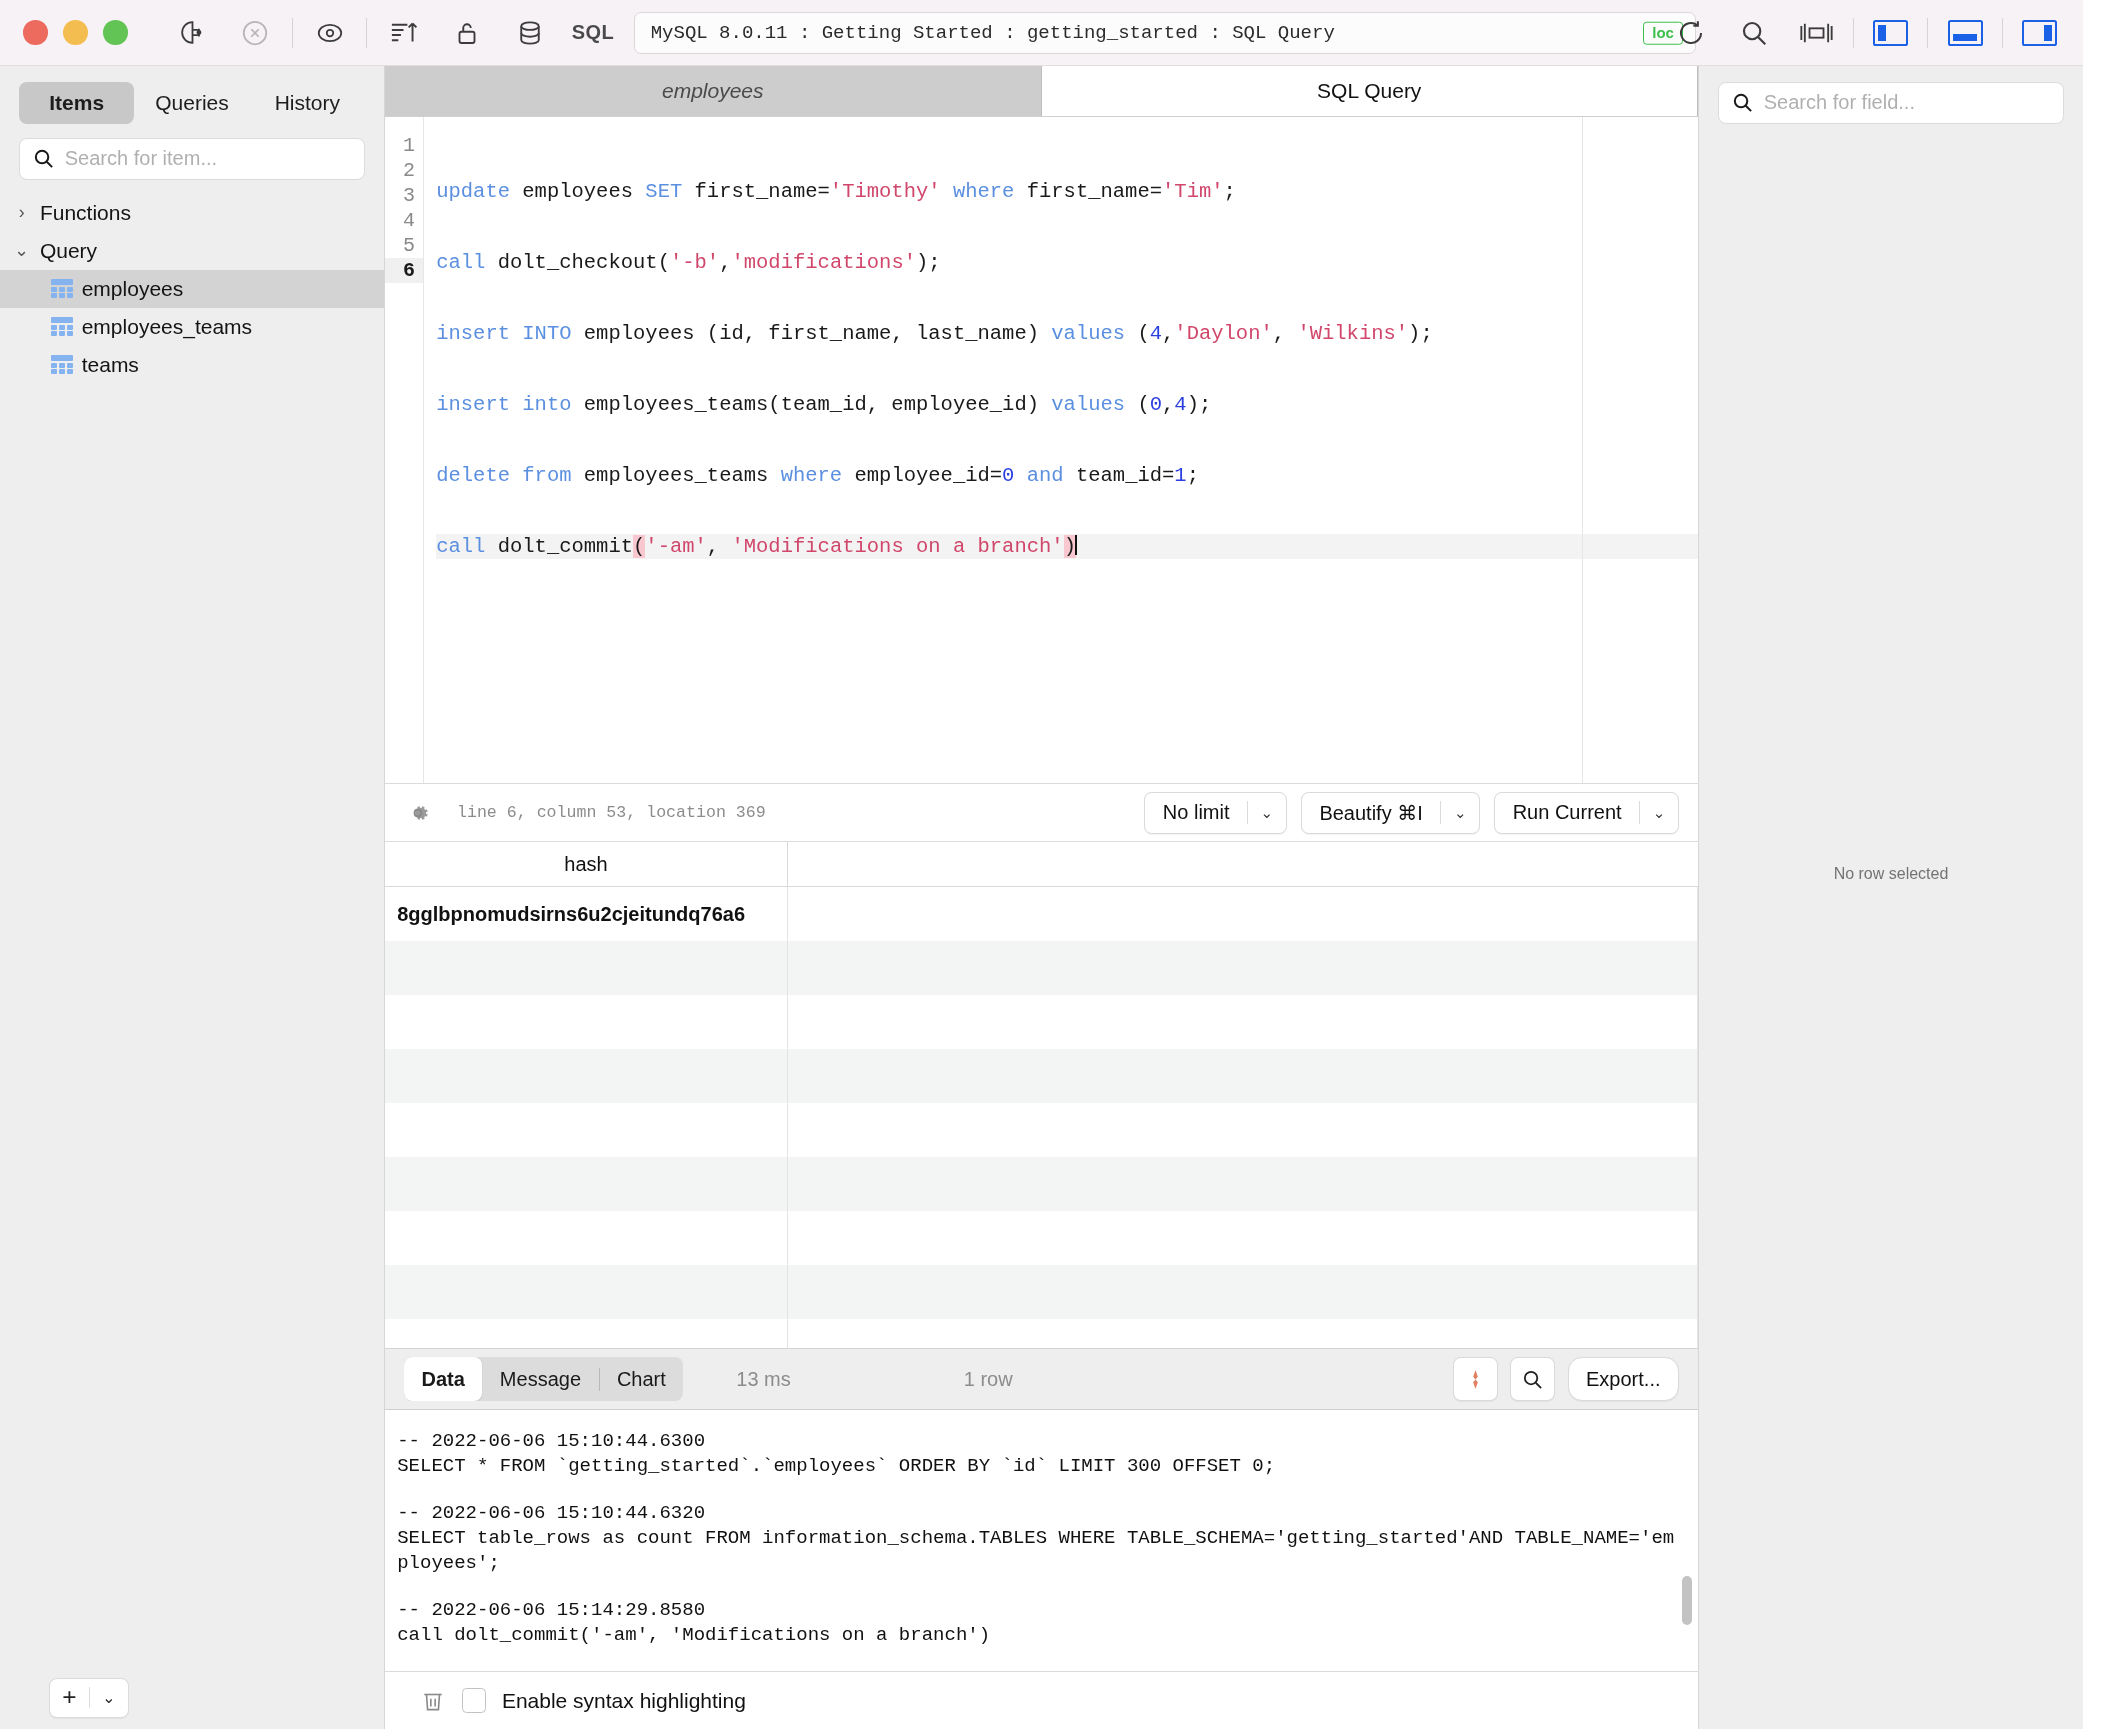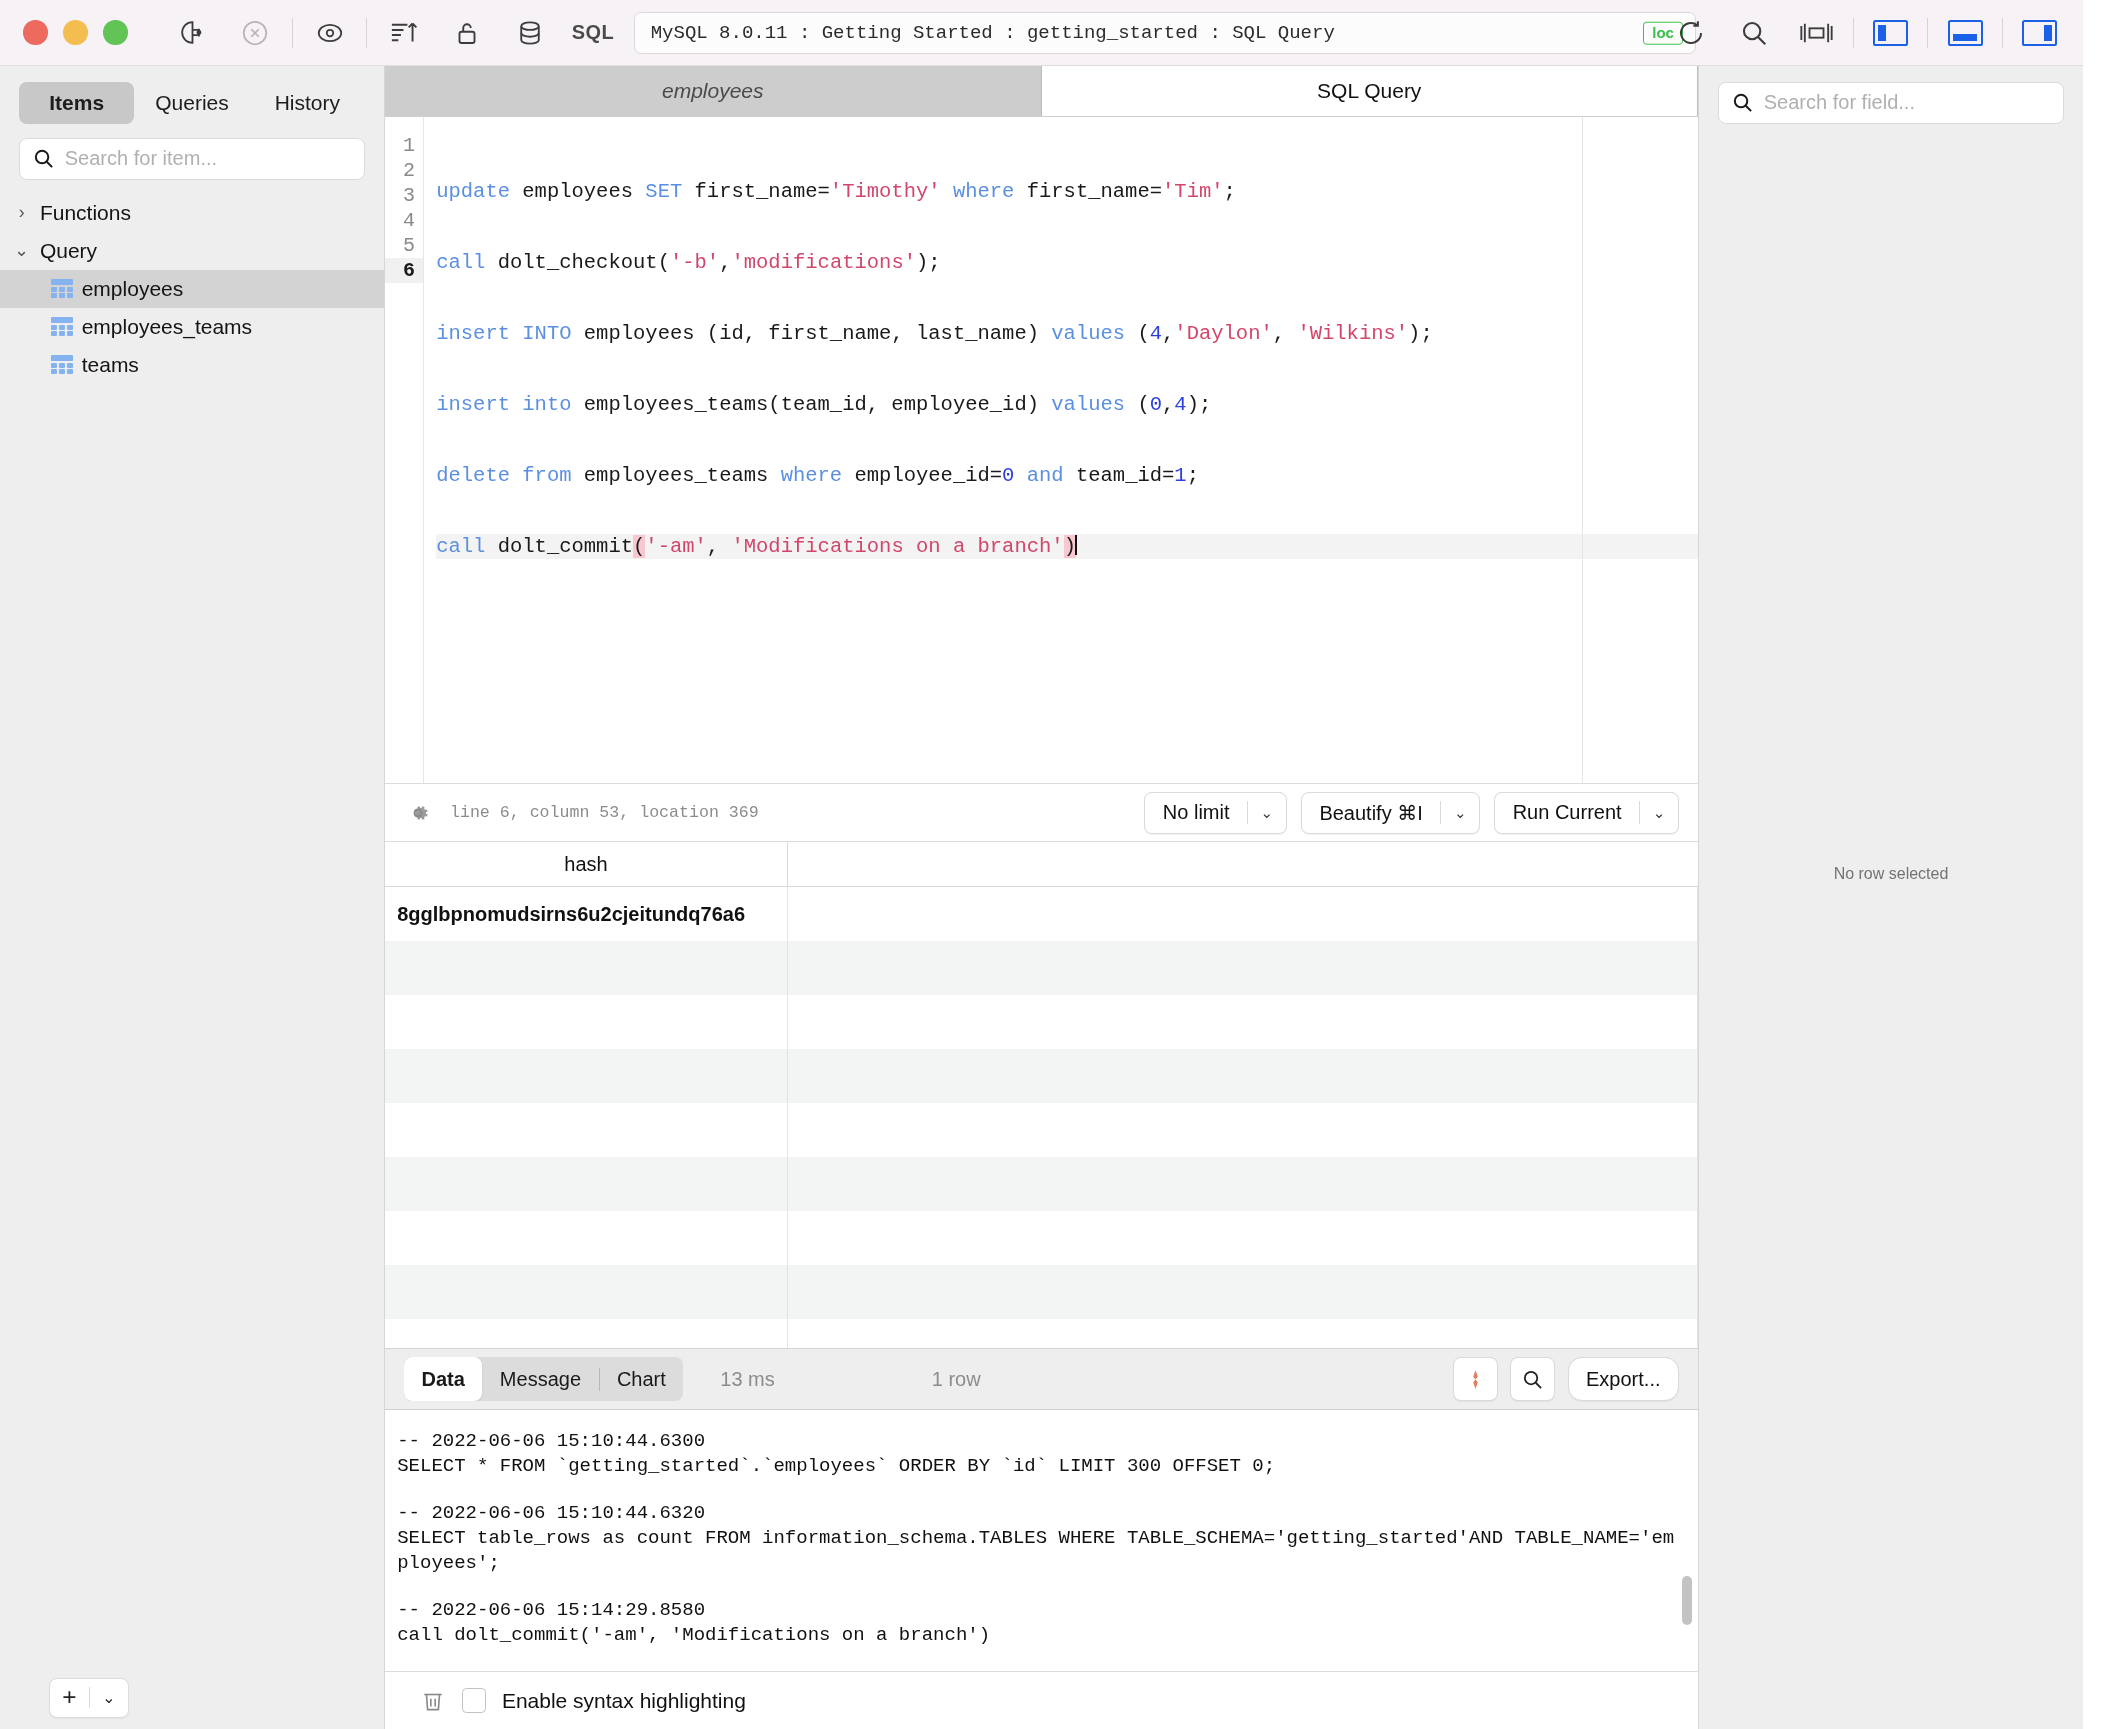--- a/index.html
+++ b/index.html
@@ -118,21 +118,21 @@
   .str { color:#d1476b; }
   .num { color:#2b3fe0; }
   .pmatch { background:#f9c7cf; }
   .caret { display:inline-block; width:1.7px; height:20px; background:#111;
            vertical-align:-3.5px; margin-left:-0.9px; }
   .vrule { position:absolute; left:1197px; top:0; bottom:0; width:0.9px; background:#e6e6e6; }
 
   .statusbar {
     height:59px; flex:0 0 59px; display:flex; align-items:center;
     border-top:0.9px solid #dcdcdc; border-bottom:0.9px solid #dcdcdc;
-    background:#fff; padding:8px 19px; gap:18px;
+    background:#fff; padding:8px 19px; gap:25px;
   }
   .statusbar .pos {
     font-family:"Liberation Mono", monospace; font-size:16.6px; color:#8c8c8c;
   }
   .sb-right { margin-left:auto; display:flex; gap:14px; }
   .ctlbtn {
     height:42px; background:#fff; border:0.9px solid #dadada; border-radius:7.9px;
     display:flex; align-items:center; box-shadow:0 0.9px 0.9px rgba(0,0,0,.05);
   }
   .ctlbtn .lbl { padding:0 17.5px; font-size:20px; color:#111; }
@@ -146,21 +146,21 @@
          font-size:20px; font-weight:400; color:#111; border-right:0.9px solid #d9d9d9; }
   .gh2 { flex:1; }
   .grow { height:54px; flex:0 0 54px; display:flex; }
   .grow.alt { background:#f3f5f5; }
   .gc1 { width:403px; flex:0 0 403px; display:flex; align-items:center; padding-left:12.2px;
          font-size:20px; font-weight:600; color:#111; border-right:0.9px solid #e4e4e4; }
   .gc2 { flex:1; border-right:0.9px solid #e4e4e4; }
 
   .resbar {
     height:61px; flex:0 0 61px; display:flex; align-items:center;
-    background:#eeeeee; border-top:0.9px solid #d4d4d4; padding:0 19px; gap:0;
+    background:#eeeeee; border-top:0.9px solid #d4d4d4; padding:0 19px; gap:16px;
   }
   .rseg { display:flex; height:44px; background:#dcdcdc; border-radius:7.9px; overflow:hidden; }
   .rseg div { display:flex; align-items:center; padding:0 17.5px; font-size:20px; color:#1a1a1a; }
   .rseg div.on { background:#fff; border-radius:7.9px; font-weight:600; box-shadow:0 0.9px 1.7px rgba(0,0,0,.12); }
   .rseg .sep { padding:0; width:0.9px; background:#b9b9b9; margin:10.5px 0; }
   .ms { margin-left:37px; font-size:20px; color:#8c8c8c; }
   .rows { margin-left:157px; font-size:20px; color:#8c8c8c; }
   .rbtns { margin-left:auto; display:flex; gap:12.2px; }
   .sqbtn {
     width:45px; height:44px; background:#fff; border:0.9px solid #dadada; border-radius:7.9px;

